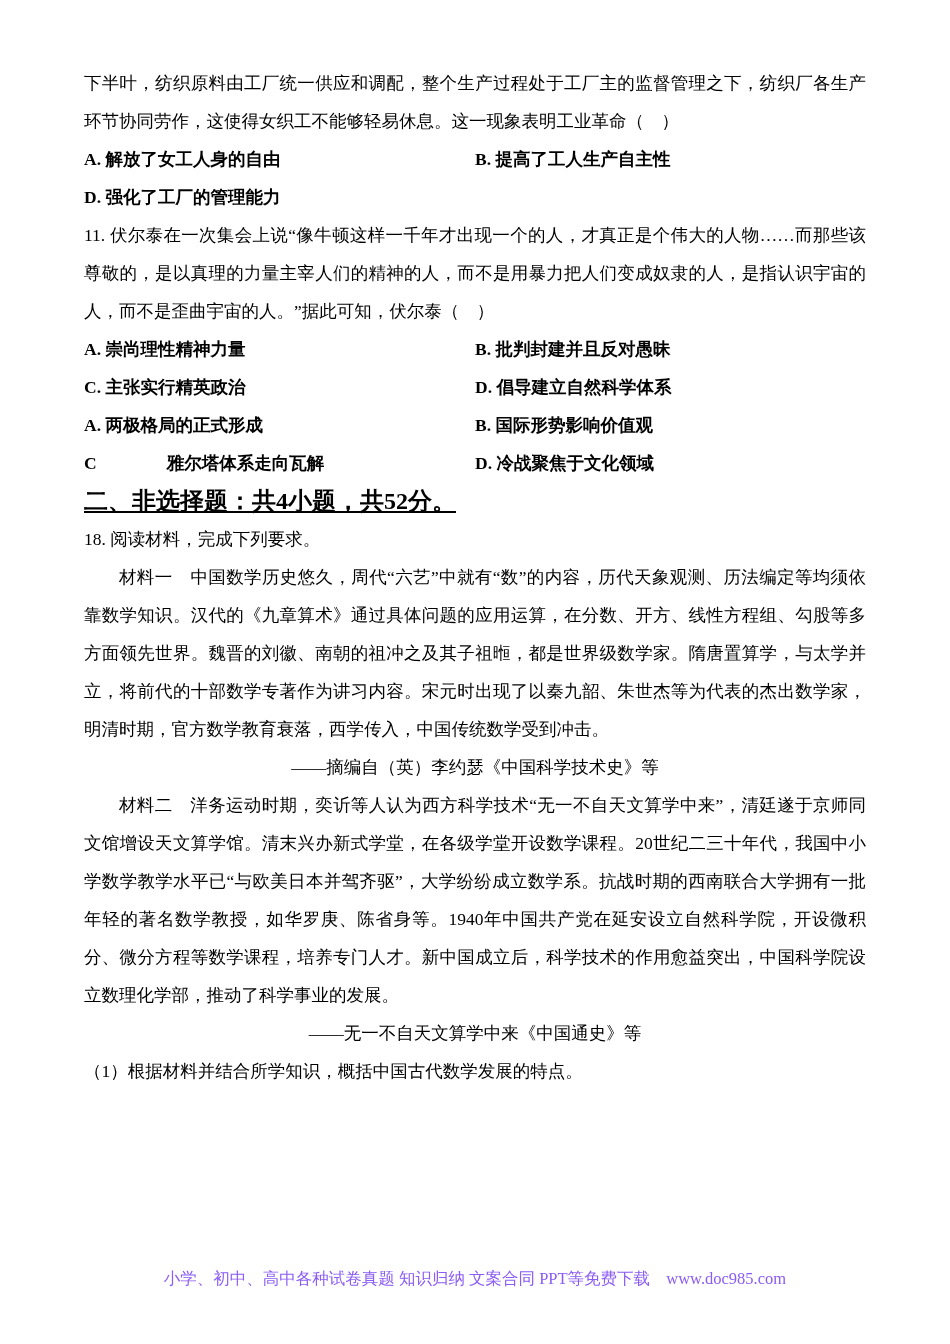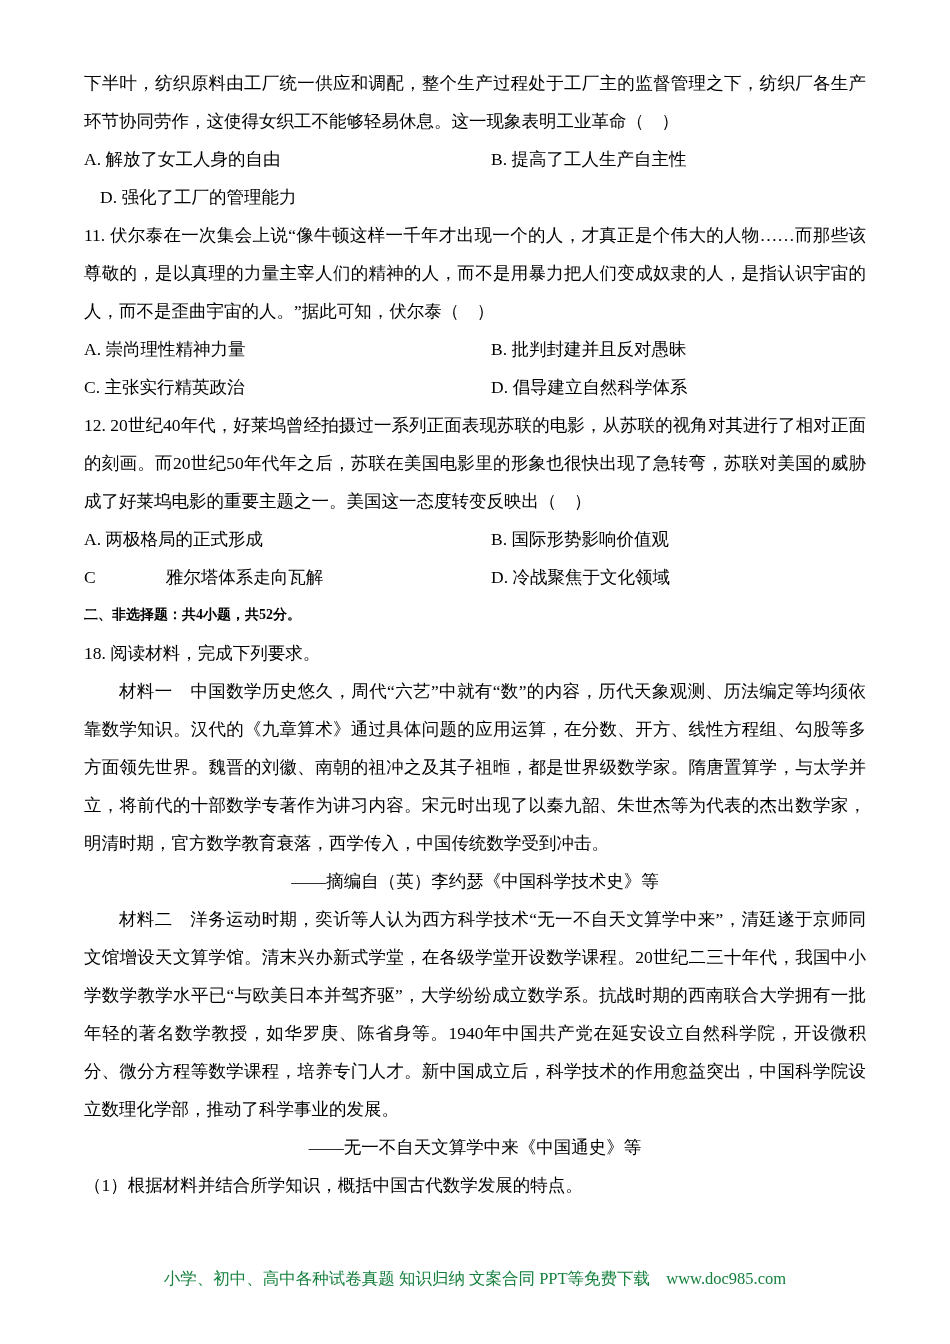--- a/index.html
+++ b/index.html
@@ -29,35 +29,36 @@
     text-align: justify;
     text-justify: inter-ideograph;
   }
   .material {
     text-indent: 2em;
     text-align: justify;
     text-justify: inter-ideograph;
   }
   .source { text-align: center; }
   .section-title {
-    font-size: 14px;
+    font-size: 24px;
     font-weight: bold;
     line-height: 38px;
+    text-decoration: underline;
   }
-  .opts { display: flex; }
+  .opts { display: flex; font-weight: bold; }
   .opt-left { width: 50%; flex: 0 0 auto; }
-  .opt-right { flex: 1 1 auto; margin-left: 16px; }
+  .opt-right { flex: 1 1 auto; }
   .footer {
     position: absolute;
     left: 0;
     right: 0;
     bottom: 14px;
     text-align: center;
     font-size: 16.5px;
-    color: #15803d;
+    color: #8b5cf6;
     line-height: 22px;
   }
   .footer-url { margin-left: 12px; }
 </style>
 </head>
 <body>
 
 <div class="page">
   <main class="content">
 
@@ -73,21 +74,20 @@
     <p class="para">11. 伏尔泰在一次集会上说“像牛顿这样一千年才出现一个的人，才真正是个伟大的人物……而那些该尊敬的，是以真理的力量主宰人们的精神的人，而不是用暴力把人们变成奴隶的人，是指认识宇宙的人，而不是歪曲宇宙的人。”据此可知，伏尔泰（　）</p>
     <div class="opts">
       <span class="opt-left">A. 崇尚理性精神力量</span>
       <span class="opt-right">B. 批判封建并且反对愚昧</span>
     </div>
     <div class="opts">
       <span class="opt-left">C. 主张实行精英政治</span>
       <span class="opt-right">D. 倡导建立自然科学体系</span>
     </div>
 
-    <p class="para">12. 20世纪40年代，好莱坞曾经拍摄过一系列正面表现苏联的电影，从苏联的视角对其进行了相对正面的刻画。而20世纪50年代年之后，苏联在美国电影里的形象也很快出现了急转弯，苏联对美国的威胁成了好莱坞电影的重要主题之一。美国这一态度转变反映出（　）</p>
     <div class="opts">
       <span class="opt-left">A. 两极格局的正式形成</span>
       <span class="opt-right">B. 国际形势影响价值观</span>
     </div>
     <div class="opts">
       <span class="opt-left">C　　　　雅尔塔体系走向瓦解</span>
       <span class="opt-right">D. 冷战聚焦于文化领域</span>
     </div>
 
     <h2 class="section-title">二、非选择题：共4小题，共52分。</h2>

